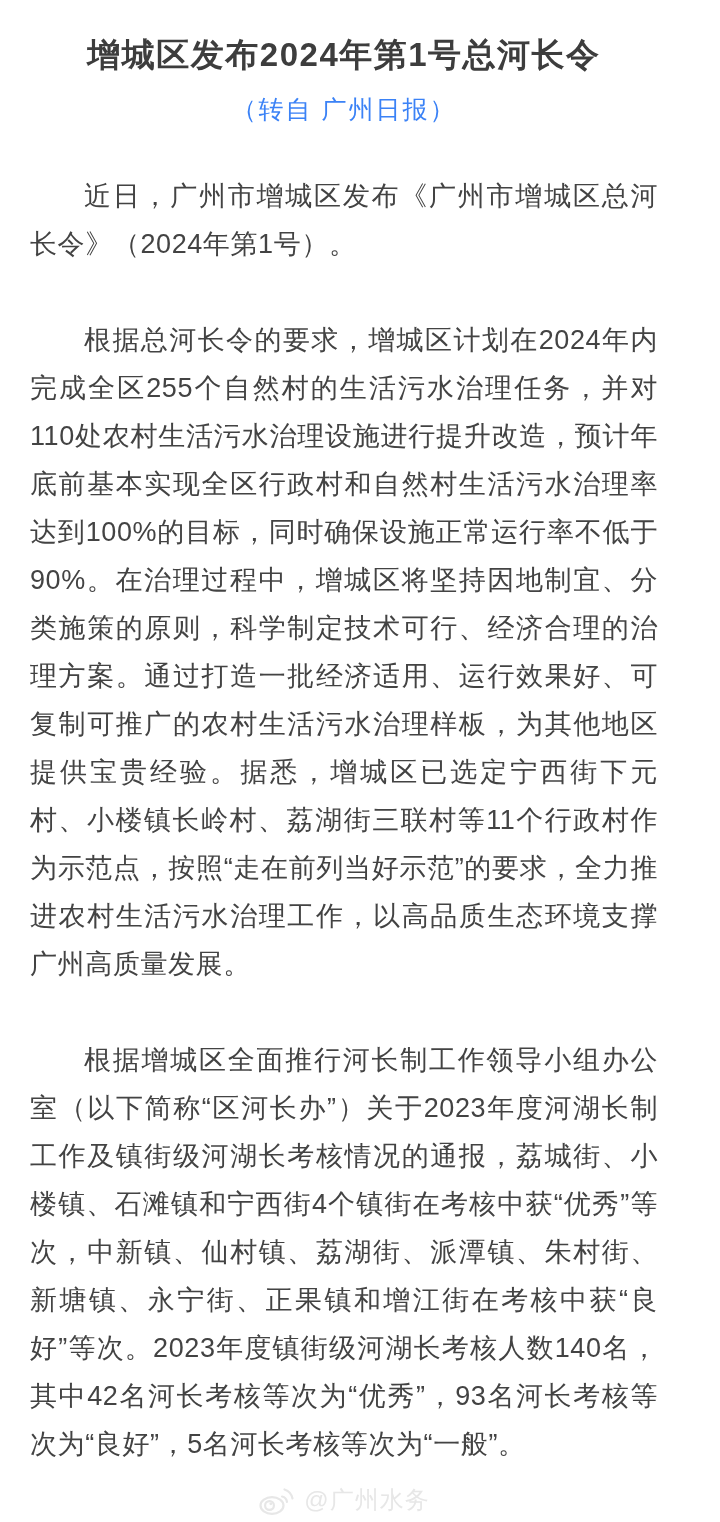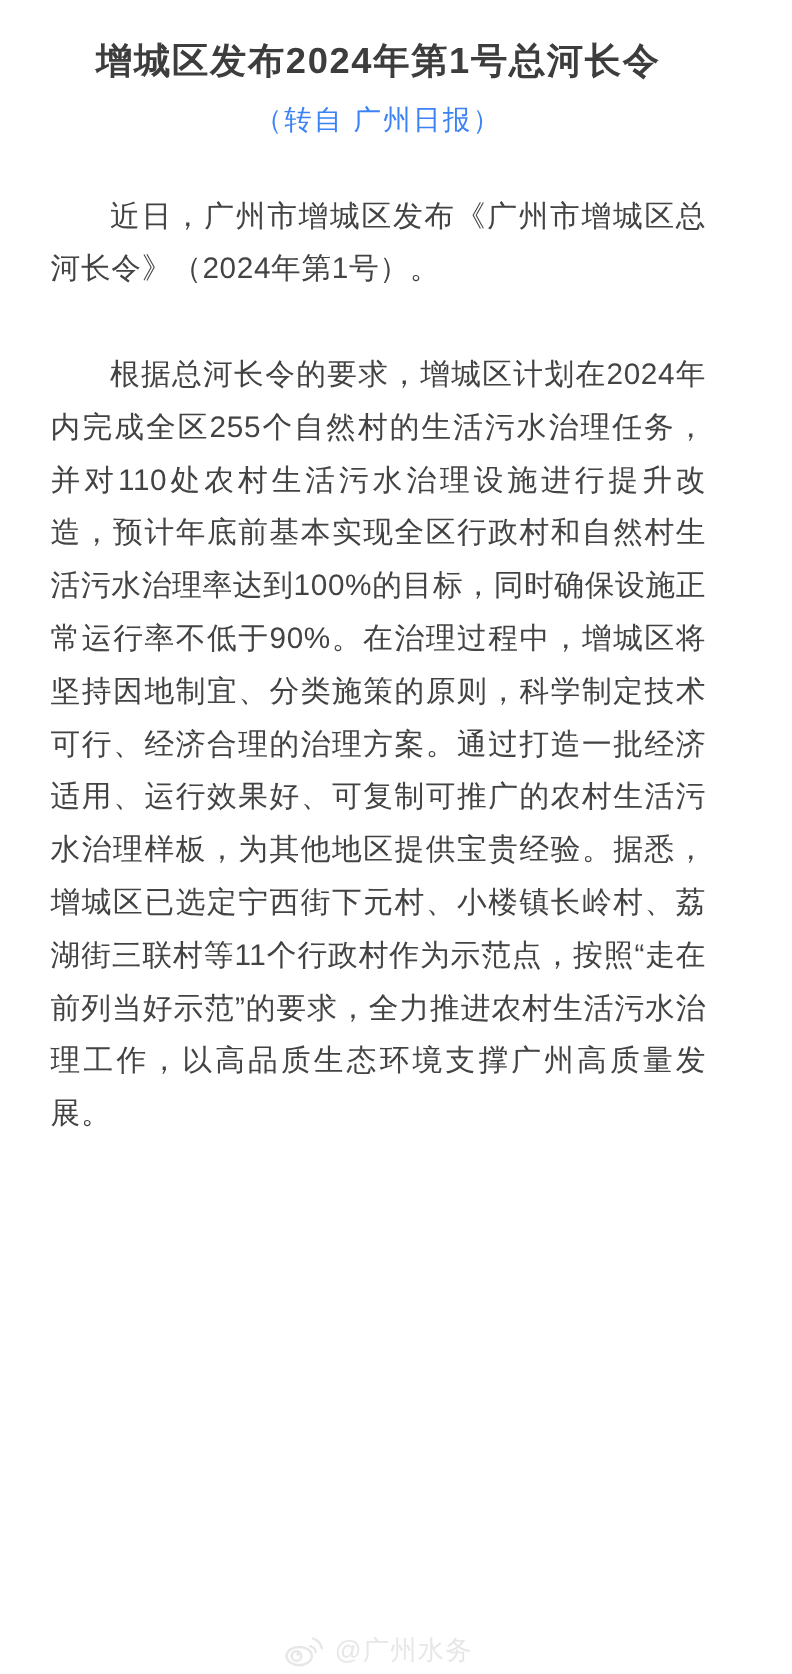--- a/index.html
+++ b/index.html
@@ -39,21 +39,21 @@
     margin-top: 46px;
     padding: 0 30px;
     font-size: 27px;
     color: #434343;
     line-height: 48px;
     letter-spacing: 0.6px;
     text-align: justify;
   }
   .article p {
     text-indent: 2em;
-    margin: 16px;
+    margin: 0;
   }
   .article p + p {
     margin-top: 48px;
   }
   .watermark {
     position: absolute;
     left: 0;
     right: 0;
     bottom: 6px;
     display: flex;
@@ -73,20 +73,21 @@
 <div class="page">
 
   <div class="header">
     <div class="title-line">增城区发布2024年第1号总河长令</div>
     <div class="subtitle">（转自 广州日报）</div>
   </div>
 
   <div class="article">
     <p>近日，广州市增城区发布《广州市增城区总河长令》（2024年第1号）。</p>
     <p>根据总河长令的要求，增城区计划在2024年内完成全区255个自然村的生活污水治理任务，并对110处农村生活污水治理设施进行提升改造，预计年底前基本实现全区行政村和自然村生活污水治理率达到100%的目标，同时确保设施正常运行率不低于90%。在治理过程中，增城区将坚持因地制宜、分类施策的原则，科学制定技术可行、经济合理的治理方案。通过打造一批经济适用、运行效果好、可复制可推广的农村生活污水治理样板，为其他地区提供宝贵经验。据悉，增城区已选定宁西街下元村、小楼镇长岭村、荔湖街三联村等11个行政村作为示范点，按照“走在前列当好示范”的要求，全力推进农村生活污水治理工作，以高品质生态环境支撑广州高质量发展。</p>
+    <p>根据增城区全面推行河长制工作领导小组办公室（以下简称“区河长办”）关于2023年度河湖长制工作及镇街级河湖长考核情况的通报，荔城街、小楼镇、石滩镇和宁西街4个镇街在考核中获“优秀”等次，中新镇、仙村镇、荔湖街、派潭镇、朱村街、新塘镇、永宁街、正果镇和增江街在考核中获“良好”等次。2023年度镇街级河湖长考核人数140名，其中42名河长考核等次为“优秀”，93名河长考核等次为“良好”，5名河长考核等次为“一般”。</p>
   </div>
 
   <div class="watermark">
     <span class="weibo-icon">
       <svg width="38" height="32" viewBox="0 0 38 32">
         <g fill="none" stroke="#e7e7e7" stroke-width="2.2" stroke-linecap="round">
           <ellipse cx="14" cy="21.5" rx="11.5" ry="8.3"></ellipse>
           <circle cx="11.5" cy="21.5" r="4.4"></circle>
           <path d="M24 12.5 a 6.5 6.5 0 0 1 5 5.5"></path>
           <path d="M26.5 5.5 a 12 12 0 0 1 8 9"></path>

